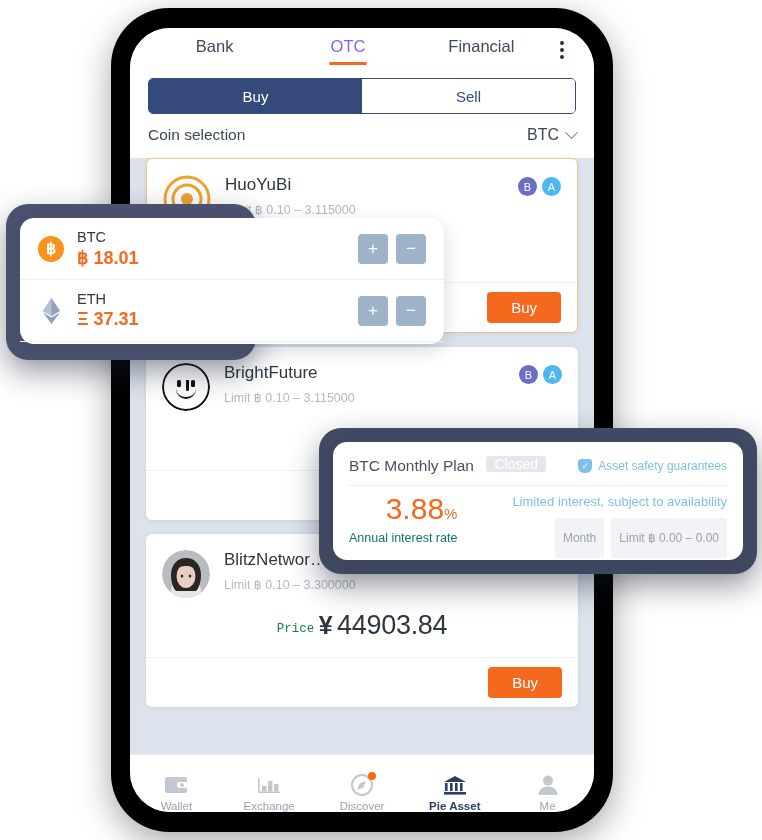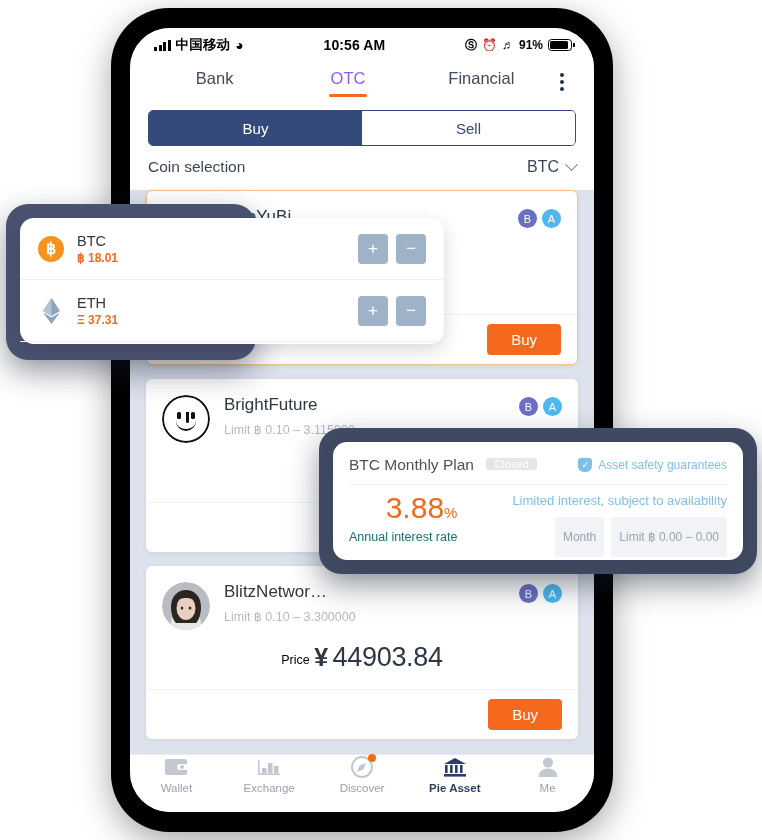--- a/index.html
+++ b/index.html
@@ -95,21 +95,21 @@
   .avatar { width:48px; height:48px; border-radius:50%; flex:none; overflow:hidden; }
   .c-meta { margin-left:14px; flex:1; min-width:0; }
   .c-name { font-size:17px; color:#2f3742; white-space:nowrap; overflow:hidden; text-overflow:ellipsis; }
   .c-limit { font-size:12.5px; color:#b3bac4; margin-top:7px; }
   .badges { display:flex; gap:5px; padding-top:2px; }
   .badge { width:19px; height:19px; border-radius:50%; color:#fff;
            font-size:11px; display:flex; align-items:center; justify-content:center; }
   .badge.b { background:#6b6fc4; }
   .badge.a { background:#4db8f0; }
   .c-price { text-align:center; padding:12px 0 16px 0; }
-  .c-price .lab { font-size:12.5px; color:#000000; vertical-align:2px; }
+  .c-price .lab { font-size:12.5px; color:#15803d; vertical-align:2px;font-family:Liberation Mono, monospace; }
   .c-price .yen { font-size:25px; font-weight:bold; color:#2f3742; }
   .c-price .val { font-size:27px; color:#2f3742; letter-spacing:-.3px; }
   .c-foot { border-top:1px solid #eef1f5; padding:9px 16px; display:flex; justify-content:flex-end; }
   .buy {
     background:#f5691e; color:#fff; font-size:15px; border:none;
     border-radius:4px; padding:7px 24px; cursor:pointer;
   }
 
   
   .smiley { width:48px; height:48px; border:2.4px solid #111; border-radius:50%;
@@ -118,21 +118,21 @@
   .smiley .eye.l { left:13px; }
   .smiley .eye.r { right:13px; }
   .smiley .nose { position:absolute; left:22px; top:15px; width:3px; height:11px;
                   background:#111; border-radius:0 0 2px 2px; }
   .smiley .mouth { position:absolute; left:12px; top:24px; width:20px; height:10px;
                    border-bottom:2.4px solid #111; border-radius:0 0 12px 12px; }
 
   
   .tabbar {
     position:absolute; left:0; right:0; bottom:0; height:58px; background:#fff;
-    border-top:1px solid #e7ebf1; display:flex; align-items:flex-start;
+    border-top:1px solid #e7ebf1; display:flex; align-items:flex-end;
   }
   .tab { flex:1; text-align:center; font-size:11.5px; color:#9aa3b0; }
   .tab.active { color:#2d3e66; font-weight:bold; }
   .tab .ticon { height:24px; display:flex; align-items:center; justify-content:center;
                 margin-bottom:3px; position:relative; }
   .dot { position:absolute; top:-1px; right:50%; margin-right:-14px;
          width:8px; height:8px; border-radius:50%; background:#ff6a00; }
 
   
   .float { position:absolute; }
@@ -145,32 +145,32 @@
   
   #coin-popup { left:6px; top:204px; width:250px; height:156px; }
   #coin-popup .fcard { left:14px; top:14px; width:424px; height:126px; }
   .coin-line { display:flex; align-items:center; padding:0 18px; height:62px;
                border-bottom:1px solid #eff1f4; }
   .coin-ico { width:26px; height:26px; flex:none; display:flex; align-items:center; justify-content:center; }
   .btc-ico { width:26px; height:26px; border-radius:50%; background:#f7931a; color:#fff;
              font-size:16px; font-weight:bold; display:flex; align-items:center; justify-content:center; }
   .coin-txt { margin-left:13px; flex:1; }
   .coin-sym { font-size:14.5px; color:#2f3742; }
-  .coin-amt { font-size:12px; color:#f5691e; font-weight:bold; margin-top:2px; }
+  .coin-amt { font-size:18px; color:#f5691e; font-weight:bold; margin-top:2px; }
   .stepper { display:flex; gap:8px; }
   .stepbtn { width:30px; height:30px; border-radius:4px; background:#9fb3c8; color:#fff;
              border:none; font-size:17px; display:flex; align-items:center;
              justify-content:center; cursor:pointer; }
 
   
   #plan-popup { left:319px; top:428px; width:438px; height:146px; }
   #plan-popup .fcard { left:14px; top:14px; width:410px; height:118px; padding:14px 16px; }
   .plan-top { display:flex; align-items:center; justify-content:space-between; }
   .plan-title { font-size:15.5px; color:#4a5260; }
-  .chip { background:#e3e6ea; color:#fff; font-size:11px; border-radius:3px;
+  .chip { background:#e3e6ea; color:#fff; font-size:14px; border-radius:3px;
           padding:0 8px; margin-left:8px; vertical-align:2px; }
   .safety { font-size:12px; color:#7fc0e8; display:flex; align-items:center; gap:6px; }
   .shield { width:14px; height:14px; background:#7fc0e8; color:#fff; font-size:9px;
             display:flex; align-items:center; justify-content:center;
             border-radius:3px 3px 6px 6px; }
   .plan-div { border-top:1px solid #eef1f4; margin:10px 0 8px 0; }
   .plan-body { display:flex; align-items:flex-start; justify-content:space-between; }
   .rate { font-size:30px; color:#f5691e; line-height:1;text-align:right; }
   .rate small { font-size:15px; }
   .rate-lab { font-size:12.5px; color:#0f766e; margin-top:7px; }
@@ -180,42 +180,20 @@
   .tag { background:#f1f3f6; color:#9aa3b0; font-size:12px; border-radius:3px; padding:13px 8px; }
 </style>
 </head>
 <body>
 
 <div class="stage">
 
   <div class="phone">
     <div class="screen">
 
-      <div class="statusbar">
-        <div class="sb-left">
-          <span class="bars">
-              <i></i>
-              <i></i>
-              <i></i>
-              <i></i>
-            </span>
-          <span class="carrier">中国移动</span>
-          <span class="wifi">◕</span>
-        </div>
-        <div class="sb-mid">10:56 AM</div>
-        <div class="sb-right">
-          <span class="ico">Ⓢ</span>
-          <span class="ico">⏰</span>
-          <span class="ico">♬</span>
-          <span>91%</span>
-          <span class="batt">
-              <span></span>
-            </span>
-        </div>
-      </div>
 
       <div class="topnav">
         <div class="navtab">Bank</div>
         <div class="navtab active">OTC</div>
         <div class="navtab">Financial</div>
         <div class="kebab">
             <i></i>
             <i></i>
             <i></i>
           </div>

